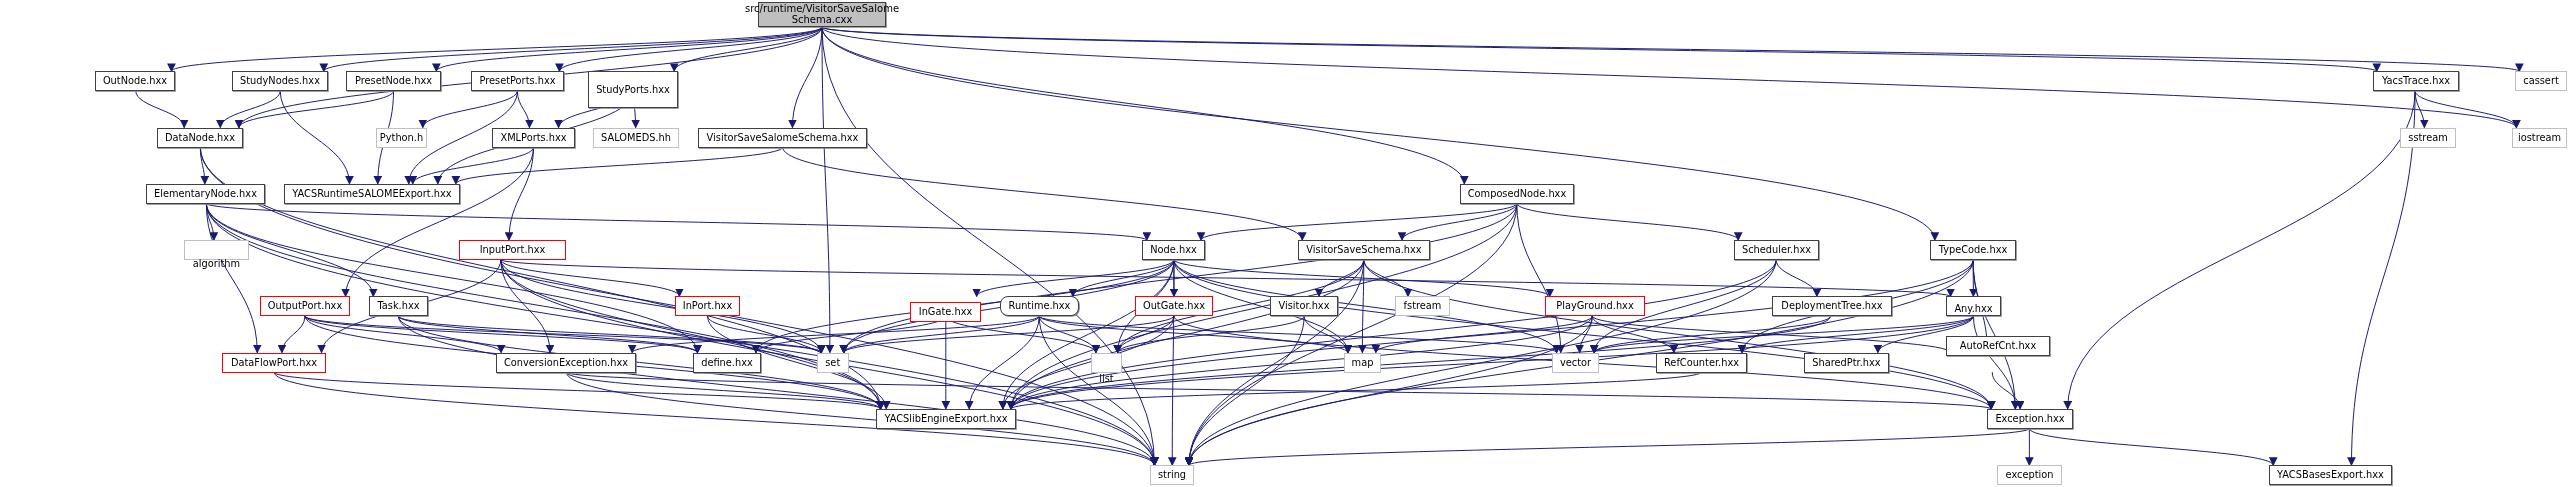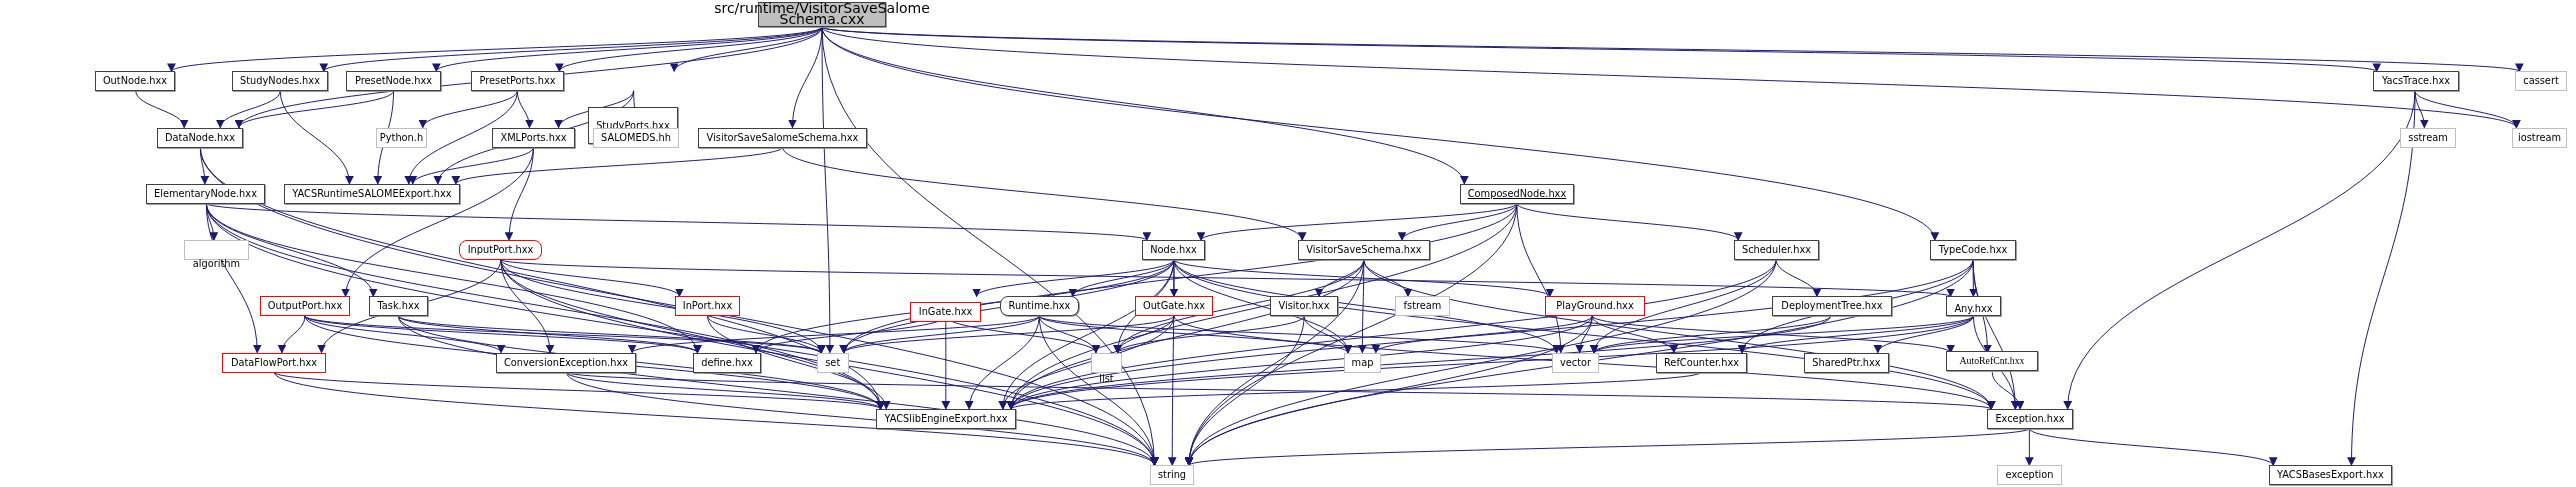--- a/index.html
+++ b/index.html
@@ -161,36 +161,36 @@
       <path d="M2266.5,496 C2266.5,518.05 1347,522.95 1347,545" fill="none" stroke="#191970" stroke-width="1.3" marker-end="url(#arrow)"></path>
       <path d="M2654.5,496 C2654.5,518.05 2691.625,522.95 2691.625,545" fill="none" stroke="#191970" stroke-width="1.3" marker-end="url(#arrow)"></path>
       <path d="M2704,571 C2704,593.05 2704,597.95 2704,620" fill="none" stroke="#191970" stroke-width="1.3" marker-end="url(#arrow)"></path>
       <path d="M2704,571 C2704,593.05 1584,597.95 1584,620" fill="none" stroke="#191970" stroke-width="1.3" marker-end="url(#arrow)"></path>
       <path d="M2704,571 C2704,593.05 3029,597.95 3029,620" fill="none" stroke="#191970" stroke-width="1.3" marker-end="url(#arrow)"></path>
     </g>
 </svg>
 
 <div id="nodes">
     <div class="node root" style="left: 758px; top: 1.5px; width: 128px; height: 25.5px;">
-      <span style="white-space: pre; font-size: 14px;">src/runtime/VisitorSaveSalome
+      <span style="white-space: pre; font-size: 10px;">src/runtime/VisitorSaveSalome
 Schema.cxx</span>
     </div>
     <div class="node" style="left: 95px; top: 71px; width: 80px; height: 19.5px;">
       <span style="white-space: pre;">OutNode.hxx</span>
     </div>
     <div class="node" style="left: 232px; top: 71px; width: 96px; height: 19.5px;">
       <span style="white-space: pre;">StudyNodes.hxx</span>
     </div>
     <div class="node" style="left: 346px; top: 71px; width: 95px; height: 19.5px;">
       <span style="white-space: pre;">PresetNode.hxx</span>
     </div>
     <div class="node" style="left: 471px; top: 71px; width: 93px; height: 19.5px;">
       <span style="white-space: pre;">PresetPorts.hxx</span>
     </div>
-    <div class="node" style="left: 588px; top: 71px; width: 90px; height: 37px; margin-top: 36px;">
+    <div class="node" style="left: 588px; top: 71px; width: 90px; height: 37px;">
       <span style="white-space: pre;">StudyPorts.hxx</span>
     </div>
     <div class="node" style="left: 157px; top: 128px; width: 86px; height: 19.5px;">
       <span style="white-space: pre;">DataNode.hxx</span>
     </div>
     <div class="node ext" style="left: 376px; top: 128px; width: 51px; height: 19.5px;">
       <span style="white-space: pre;">Python.h</span>
     </div>
     <div class="node" style="left: 492px; top: 128px; width: 83px; height: 19.5px;">
       <span style="white-space: pre;">XMLPorts.hxx</span>
@@ -203,24 +203,24 @@
     </div>
     <div class="node" style="left: 284px; top: 184px; width: 176px; height: 19.5px;">
       <span style="white-space: pre;">YACSRuntimeSALOMEExport.hxx</span>
     </div>
     <div class="node" style="left: 146px; top: 184px; width: 119px; height: 19.5px;">
       <span style="white-space: pre;">ElementaryNode.hxx</span>
     </div>
     <div class="node ext" style="left: 184px; top: 240px; width: 65px; height: 19.5px;">
       <span style="white-space: pre; margin-top: 28px;">algorithm</span>
     </div>
-    <div class="node red" style="left: 459px; top: 240px; width: 83px; height: 19.5px; border-radius: 8px;">
+    <div class="node red" style="left: 459px; top: 240px; width: 107px; height: 19.5px;">
       <span style="white-space: pre;">InputPort.hxx</span>
     </div>
-    <div class="node" style="left: 1460px; top: 184px; width: 114px; height: 19.5px; text-decoration: underline;">
+    <div class="node" style="left: 1460px; top: 184px; width: 114px; height: 19.5px;">
       <span style="white-space: pre;">ComposedNode.hxx</span>
     </div>
     <div class="node" style="left: 1142px; top: 240px; width: 63px; height: 19.5px;">
       <span style="white-space: pre;">Node.hxx</span>
     </div>
     <div class="node" style="left: 1298px; top: 240px; width: 132px; height: 19.5px;">
       <span style="white-space: pre;">VisitorSaveSchema.hxx</span>
     </div>
     <div class="node" style="left: 1734px; top: 240px; width: 85px; height: 19.5px;">
       <span style="white-space: pre;">Scheduler.hxx</span>
@@ -293,21 +293,21 @@
     </div>
     <div class="node ext" style="left: 1552px; top: 353px; width: 47px; height: 19.5px;">
       <span style="white-space: pre;">vector</span>
     </div>
     <div class="node" style="left: 1656px; top: 353px; width: 91px; height: 19.5px;">
       <span style="white-space: pre;">RefCounter.hxx</span>
     </div>
     <div class="node" style="left: 1804px; top: 353px; width: 85px; height: 19.5px;">
       <span style="white-space: pre;">SharedPtr.hxx</span>
     </div>
-    <div class="node" style="left: 1946px; top: 351px; width: 92px; height: 19.5px; font-family: Liberation Serif, serif;">
+    <div class="node" style="left: 1946px; top: 336px; width: 104px; height: 19.5px;">
       <span style="white-space: pre;">AutoRefCnt.hxx</span>
     </div>
     <div class="node" style="left: 876px; top: 409px; width: 140px; height: 19.5px;">
       <span style="white-space: pre;">YACSlibEngineExport.hxx</span>
     </div>
     <div class="node" style="left: 1987px; top: 409px; width: 86px; height: 19.5px;">
       <span style="white-space: pre;">Exception.hxx</span>
     </div>
     <div class="node ext" style="left: 1150px; top: 465px; width: 44px; height: 19.5px;">
       <span style="white-space: pre;">string</span>

